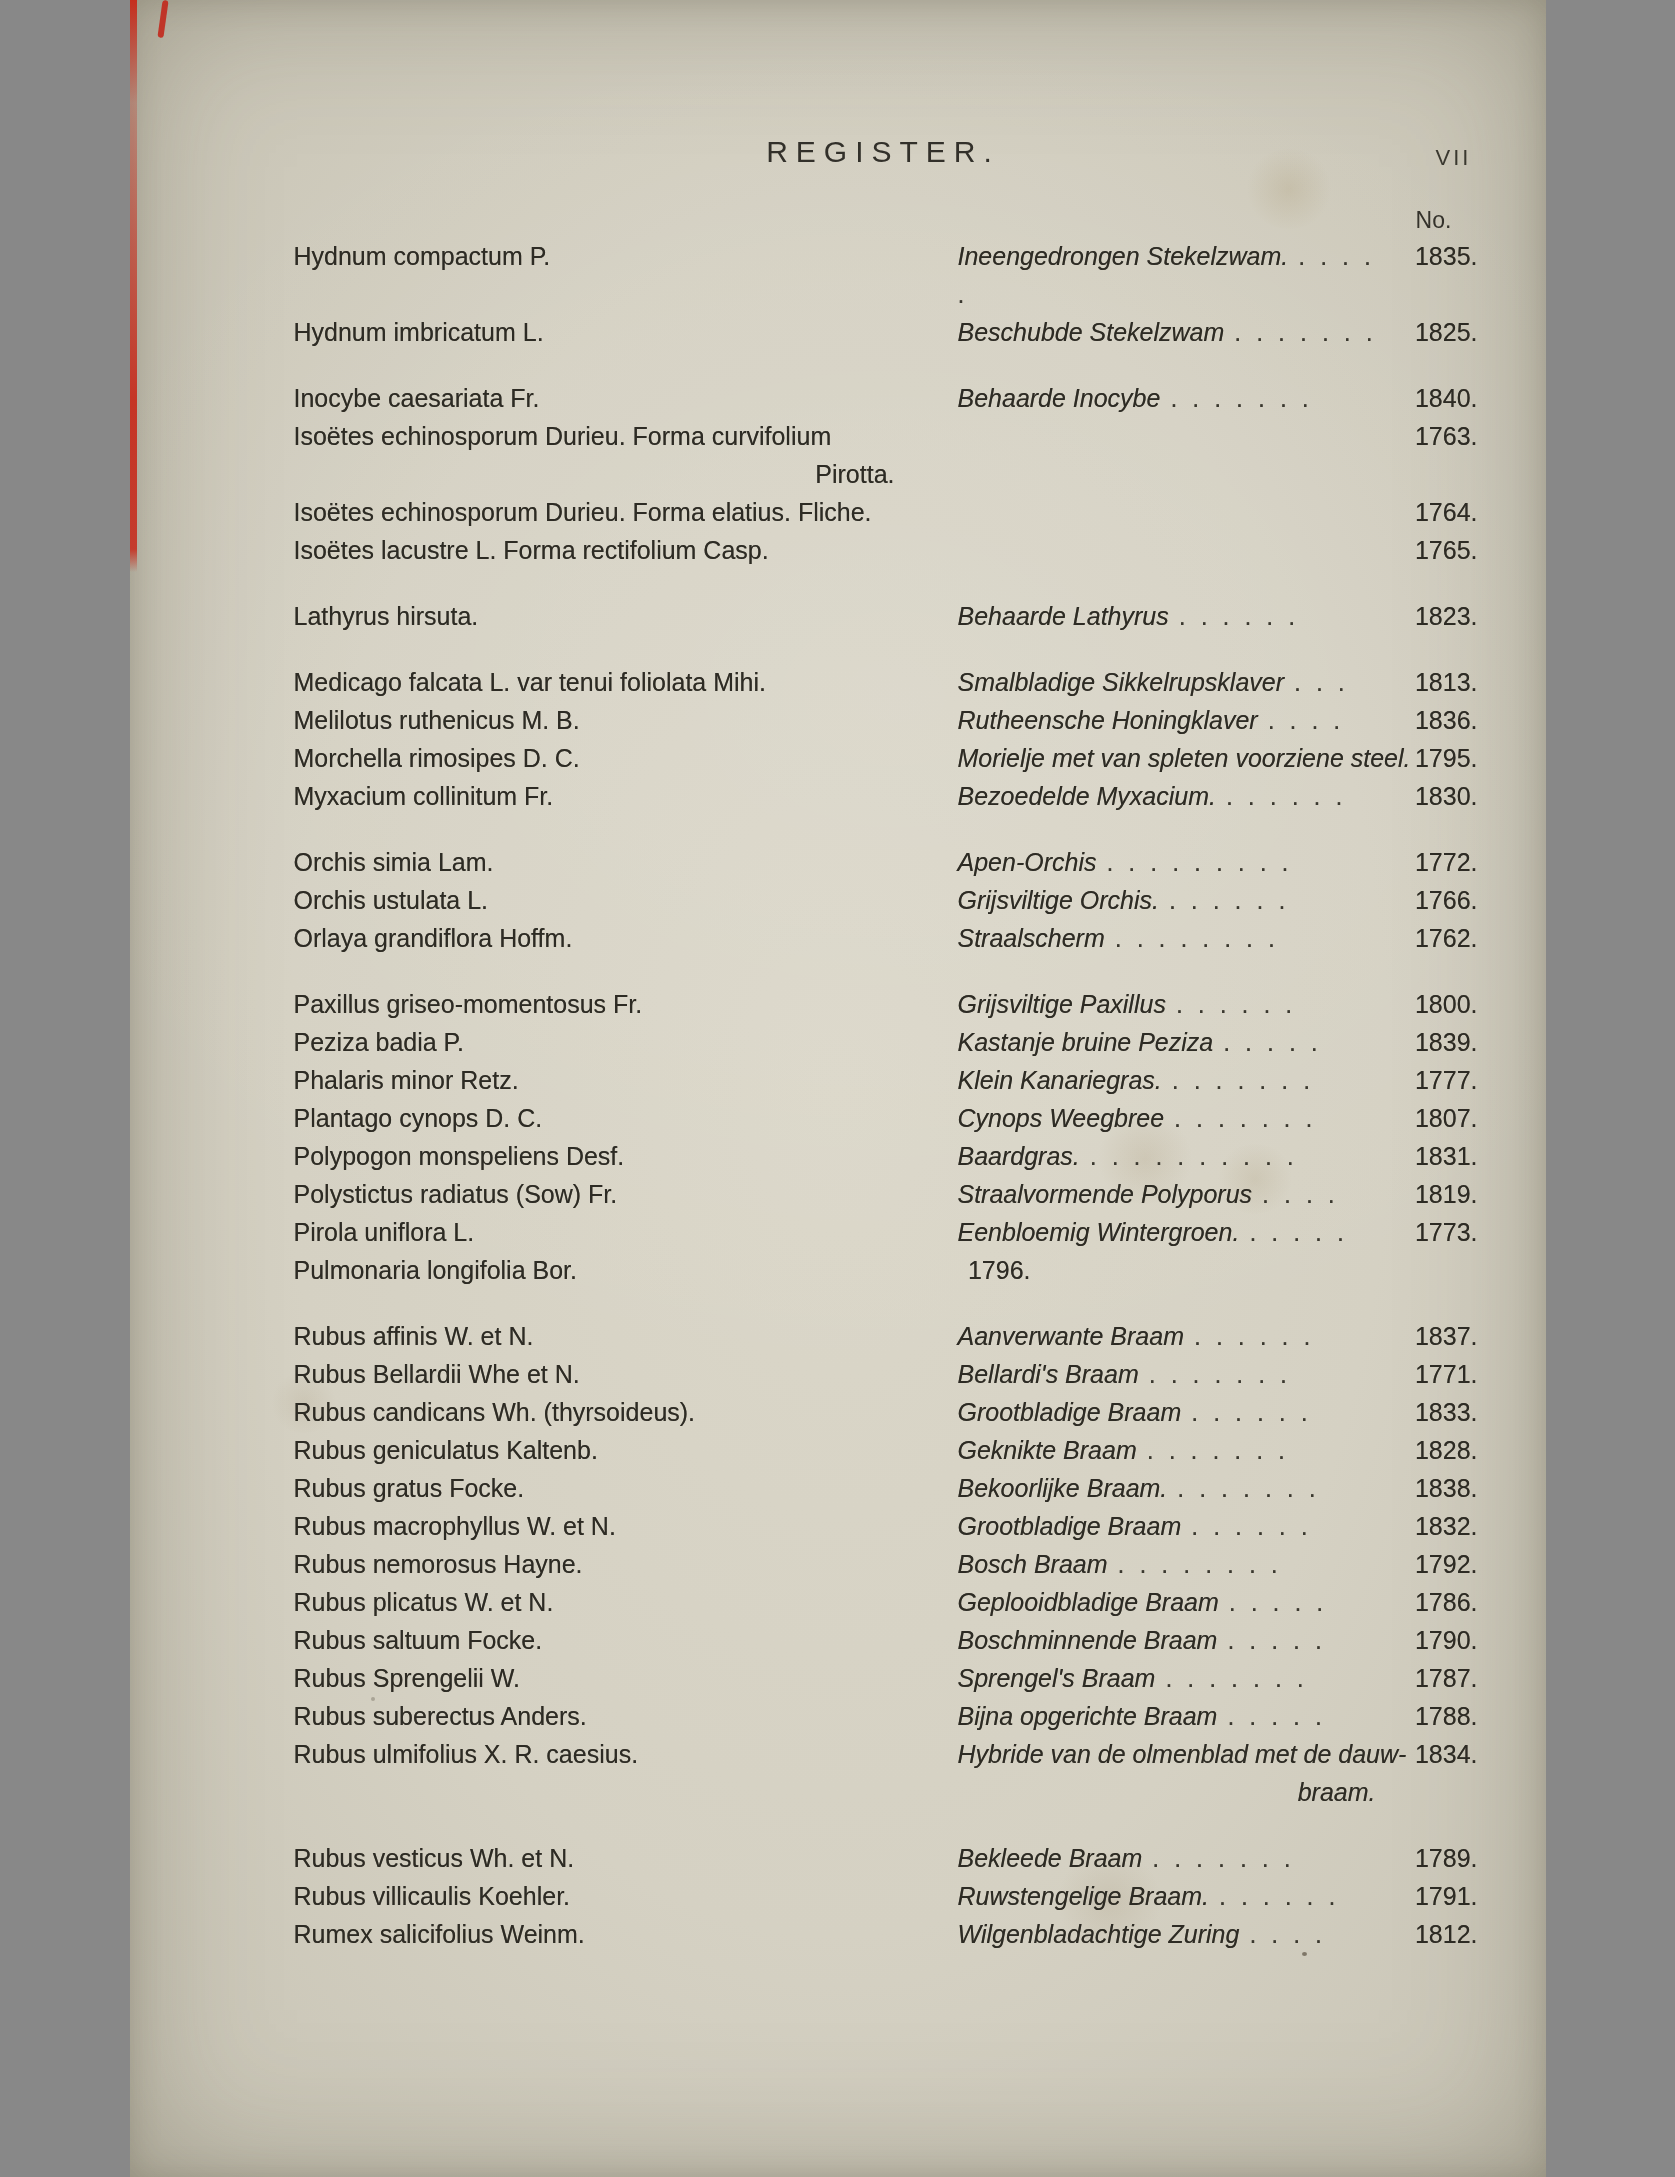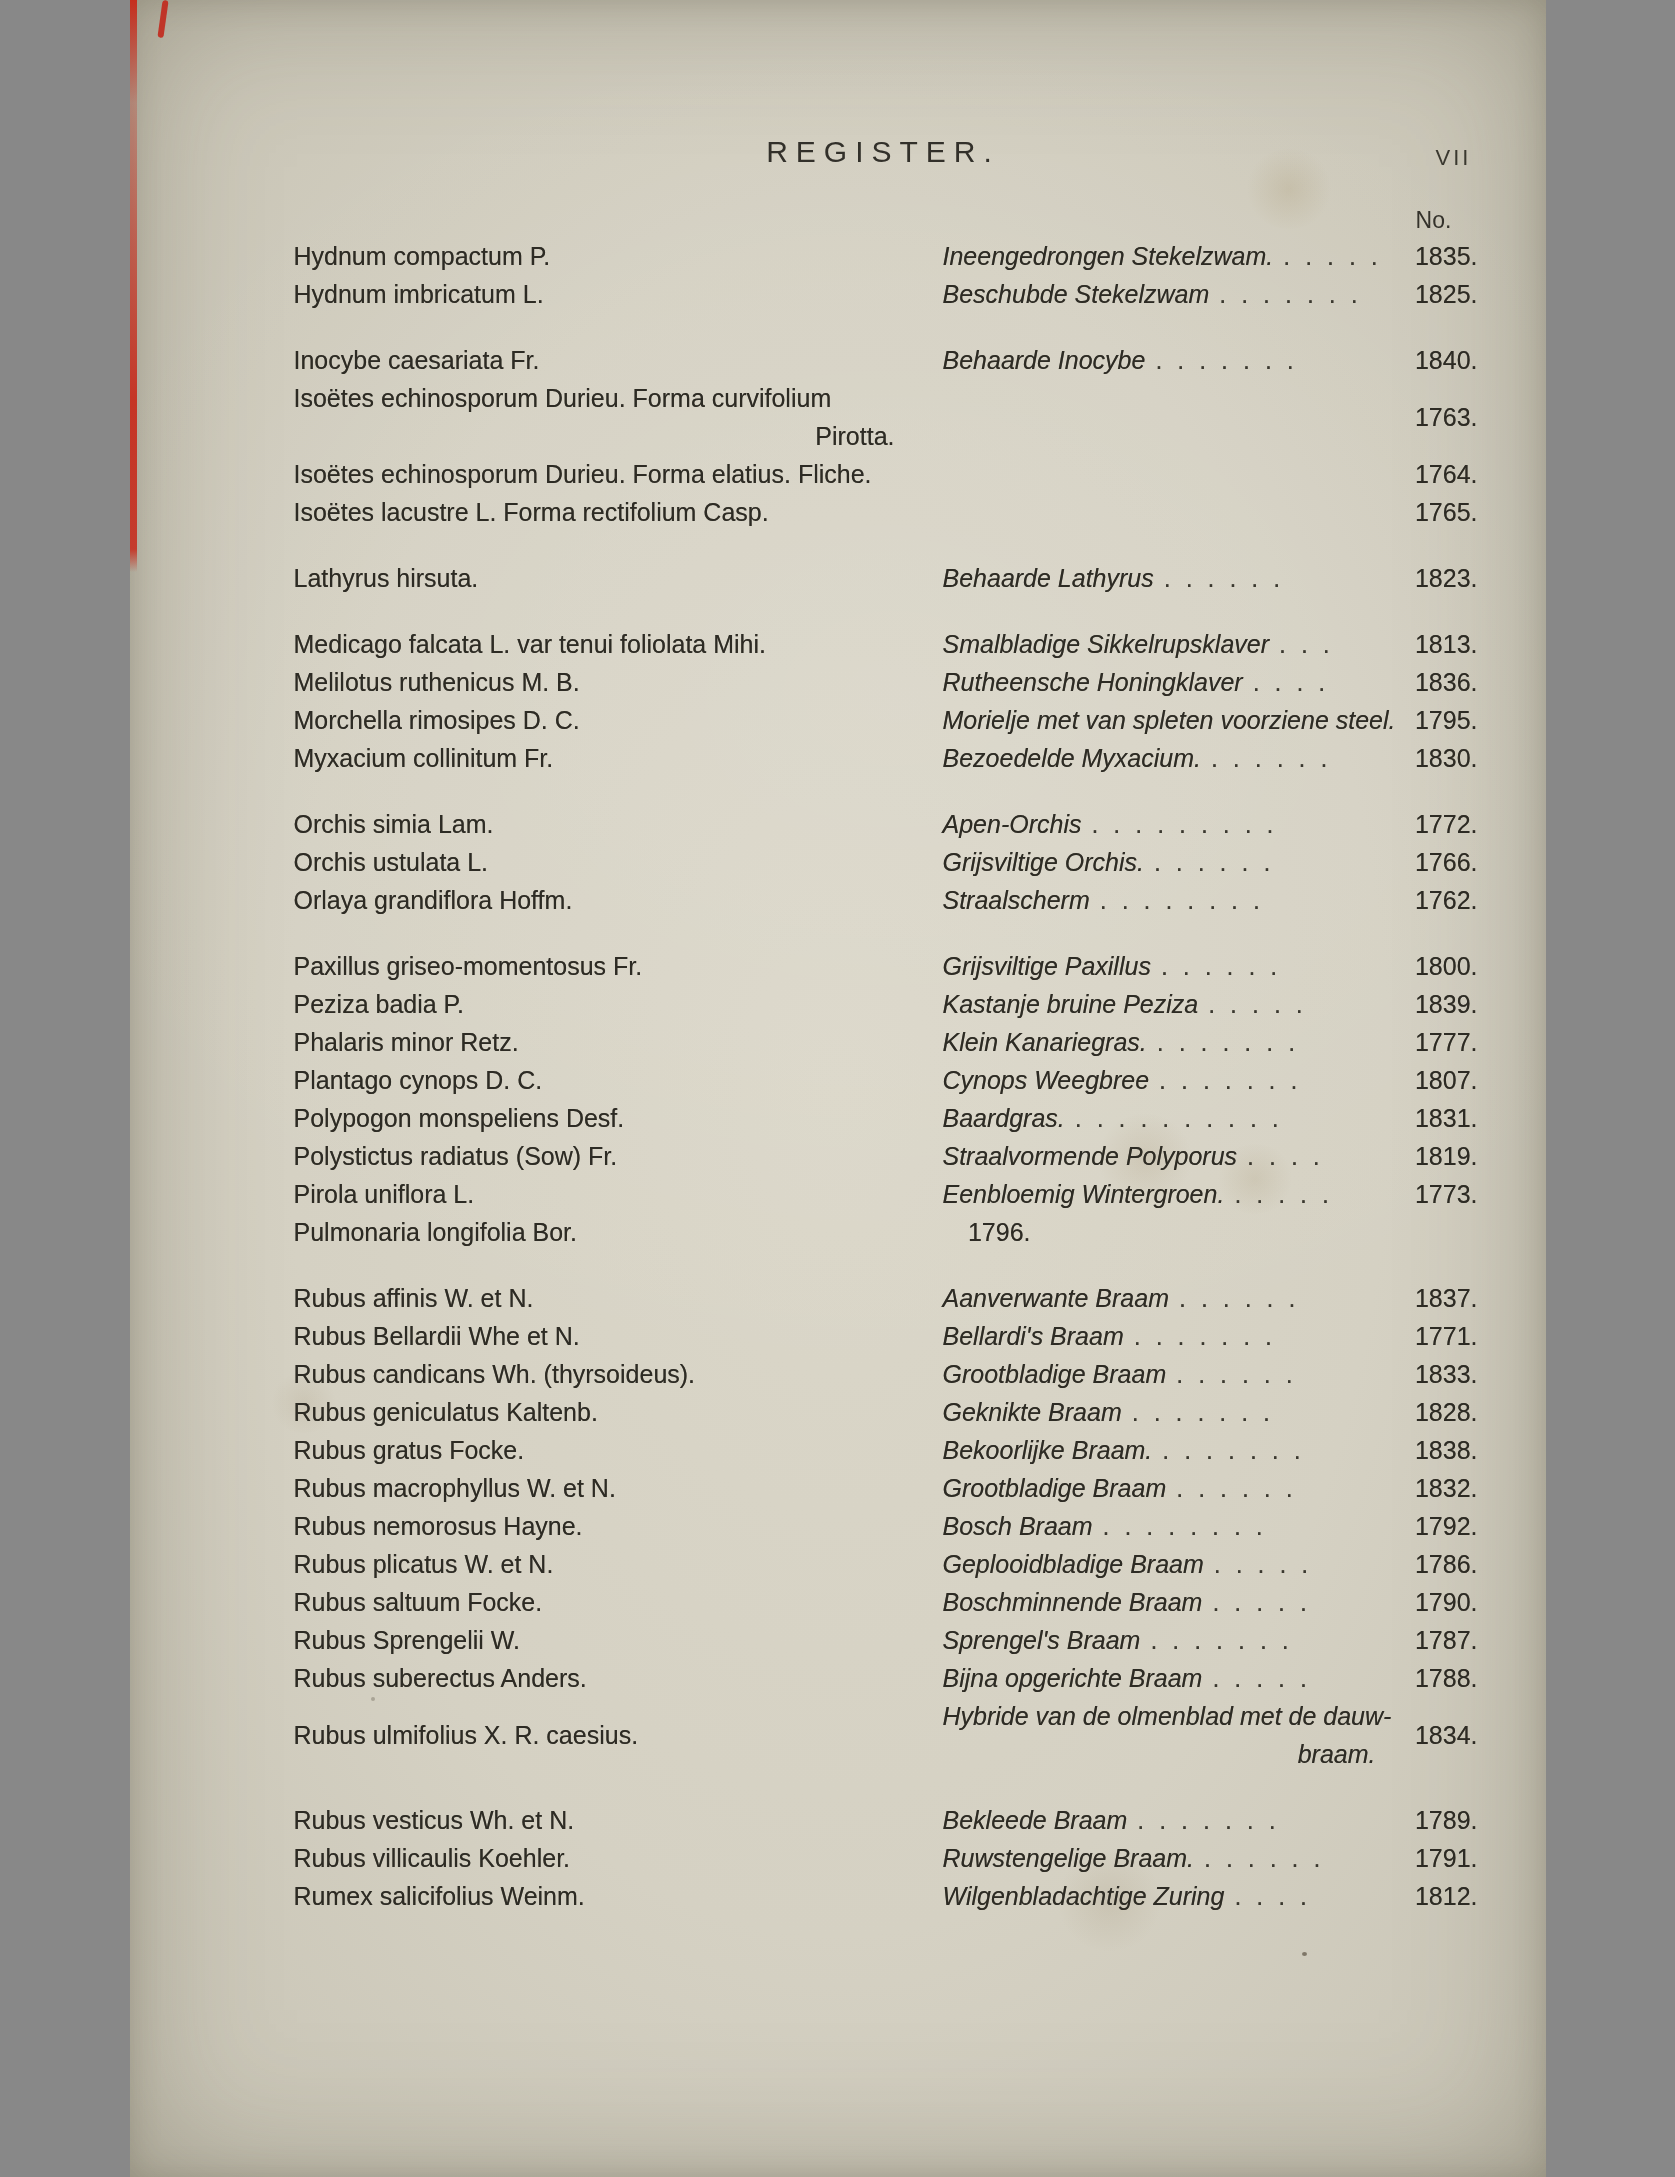--- a/index.html
+++ b/index.html
@@ -56,24 +56,24 @@
     position:absolute; top:145px; left:1290px;
     font-size:22px; letter-spacing:3px; color:#3a382f;margin-left:16px;
   }
   .no-label {
     position:absolute; top:207px; left:1272px; width:64px;
     text-align:center; font-size:23px; color:#34322b;
   }
 
   .list { position:absolute; left:164px; top:237px; width:1184px; }
   .group { margin-bottom:28px; }
-  .row { display:flex; align-items:center; line-height:38px; }
+  .row { display:flex; align-items:flex-start; line-height:38px; }
   .latin  { flex:none; width:649px; font-size:25px; }
   .latin2 { text-align:right; padding-right:48px; font-size:25px; }
-  .dutch  { flex:1 1 auto; min-width:0; font-style:italic; font-size:25px; }
+  .dutch  { flex:1 1 auto; min-width:0; font-style:italic; font-size:25px;margin-left:15px; }
   .dname  { white-space:nowrap; }
   .dots   { letter-spacing:4px; margin-left:10px; font-style:normal; color:#3a382f; }
   .dutch2 { text-align:right; padding-right:14px; }
   .num    { flex:none; width:88px; text-align:right; font-size:25px; }
   .latin, .dutch, .num { text-shadow: 0 0 0.5px rgba(45,40,30,0.55); }
 </style>
 </head>
 <body>
 
 <div class="page">

